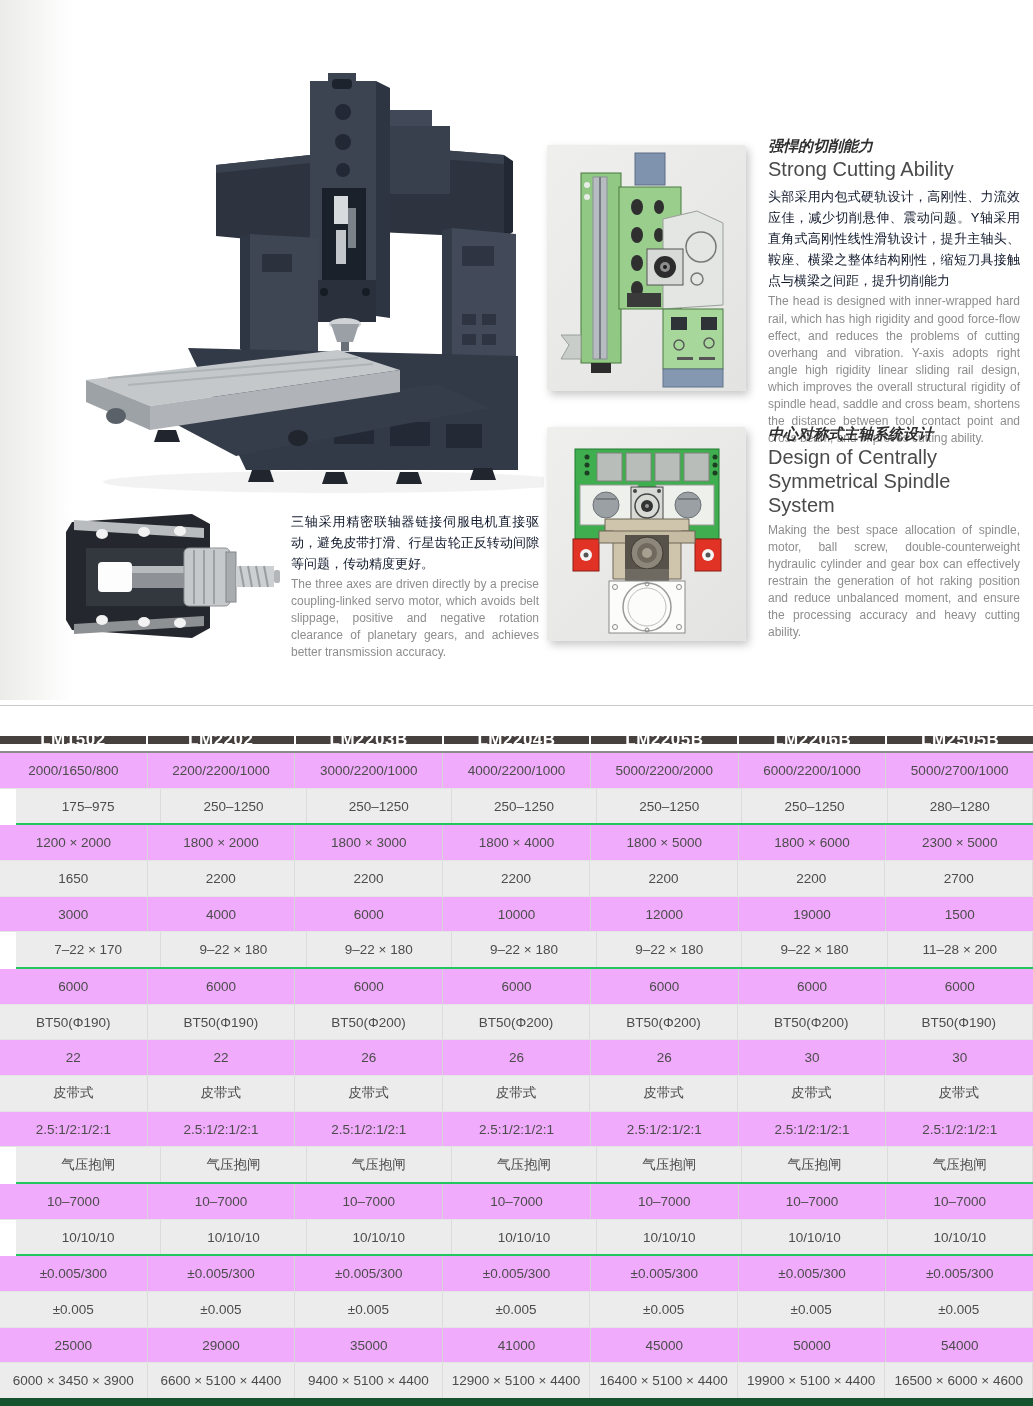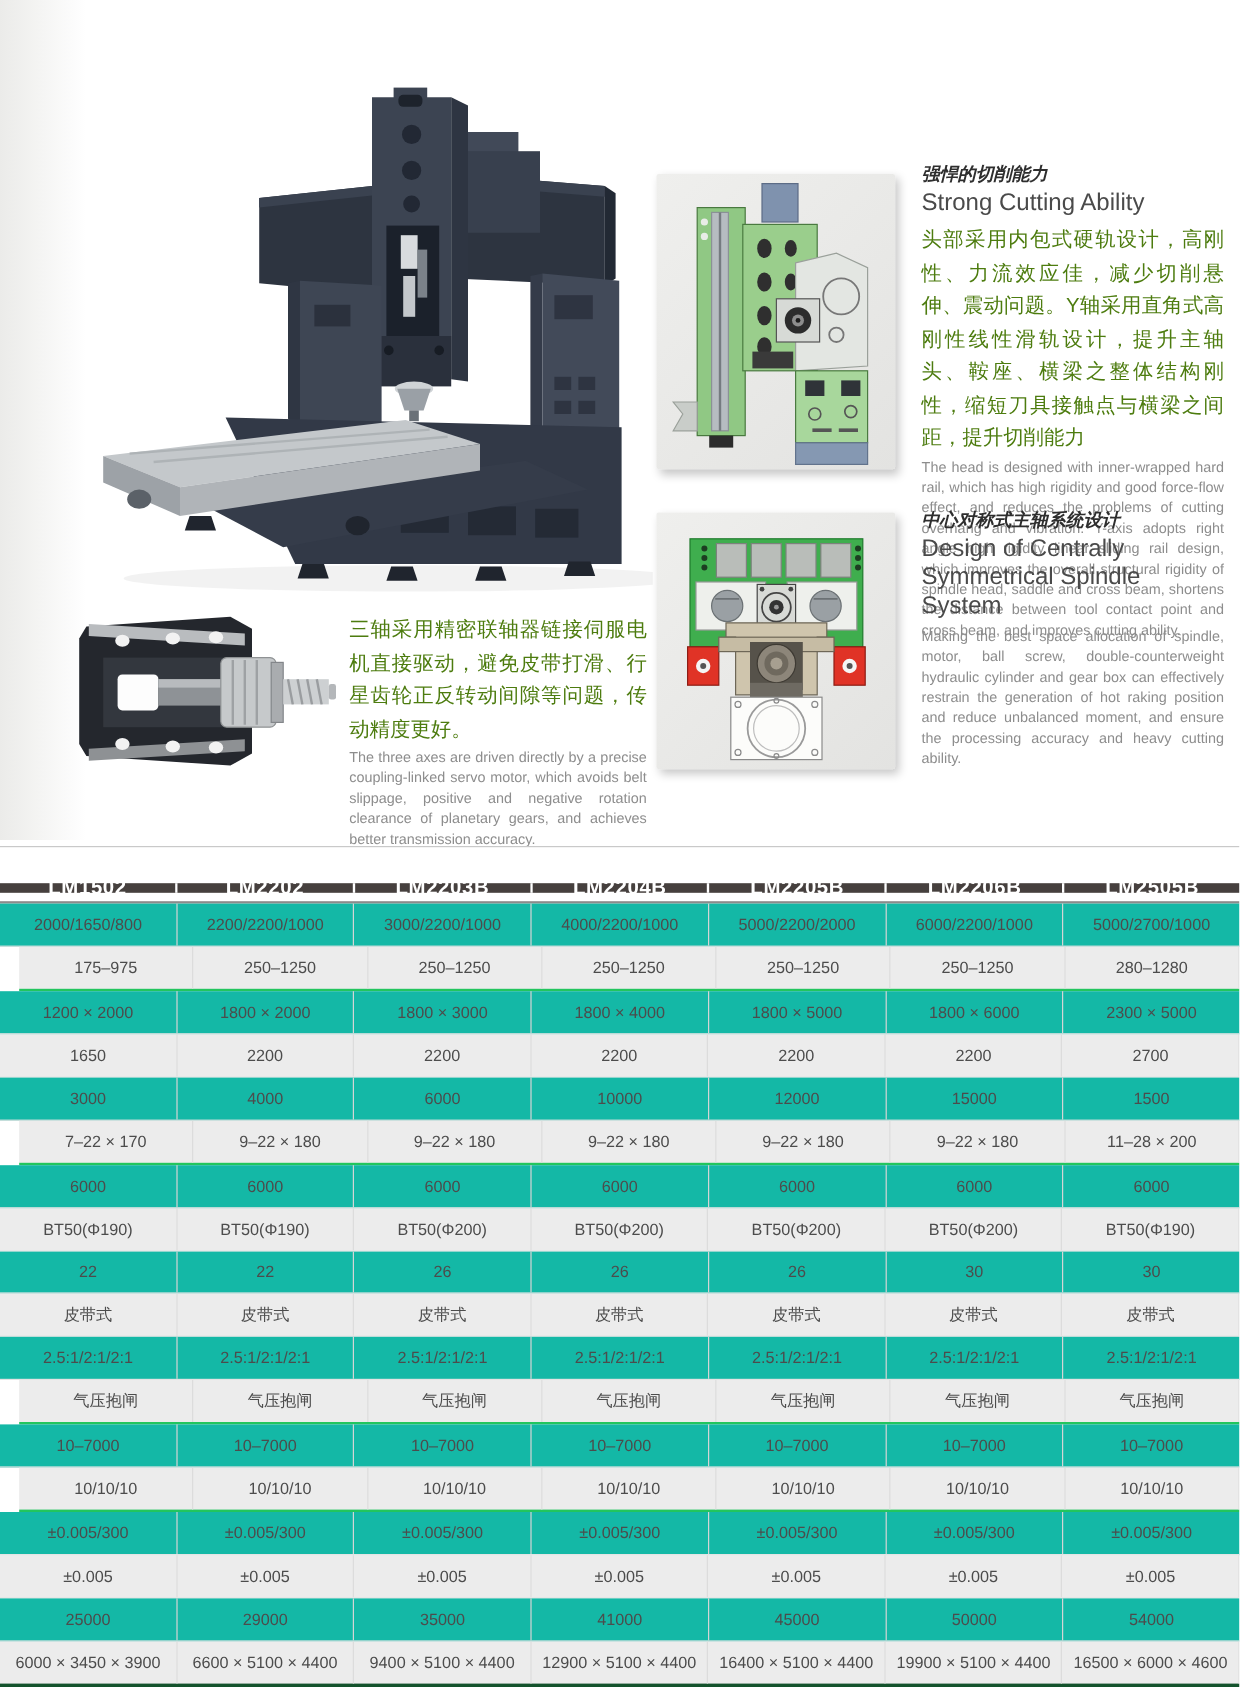--- a/index.html
+++ b/index.html
@@ -18,35 +18,35 @@
   .diag2{left:547px;top:427px;width:199px;height:214px;}
   .coupling{left:58px;top:500px;width:228px;height:152px;}
   .fig svg{width:100%;height:100%;display:block;}
   
   .feature{position:absolute;}
   .f-cutting{left:768px;top:136px;width:252px;}
   .f-spindle{left:768px;top:424px;width:252px;}
   .f-drive{left:291px;top:511px;width:248px;}
   .t-zh{font-size:15px;font-weight:bold;color:#2e2e2e;line-height:1.35;margin:0 0 1px 0;font-style:italic;}
   .t-en{font-size:20px;font-weight:400;color:#4a4a4a;line-height:1.2;margin:0 0 5px 0;}
-  .b-zh{font-size:17px;color:#4d7c0f;line-height:1.62;text-align:justify;margin:0 0 2px 0;}
+  .b-zh{font-size:13px;color:#0f172a;line-height:1.62;text-align:justify;margin:0 0 2px 0;}
   .b-en{font-size:12px;color:#8d8d8d;line-height:1.42;text-align:justify;margin:0;}
   
   .spec-table{position:absolute;left:0;top:705px;width:1033px;height:701px;
     display:flex;flex-direction:column;}
   .thead{display:flex;height:38px;border-top:1px solid #c9c9c9;margin-bottom:7px;}
   .th{flex:1;background:#46403e;color:#ffffff;font-size:17px;font-weight:bold;
     letter-spacing:.5px;display:flex;align-items:center;justify-content:center;
     border-right:2px solid #ffffff;margin-top:30px;}
   .th:last-child{border-right:none;}
   .tbody{flex:1;display:flex;flex-direction:column;border-top:2px solid #8b8b8b;}
-  .tr{flex:1;display:flex;background:#14b8a6;border-bottom:1px solid #e4e4e4;}
+  .tr{flex:1;display:flex;background:#f0abfc;border-bottom:1px solid #e4e4e4;}
   .tr.alt{background:#ececec;}
   .tr.group-end{border-bottom:2px solid #22c55e;margin-left:16px;}
-  .tr:last-child{border-bottom:3px solid #14532d;}
+  .tr:last-child{border-bottom:8px solid #14532d;}
   .td{flex:1;display:flex;align-items:center;justify-content:center;
     font-size:13.5px;color:#4c4c4c;border-right:1px solid #d5d5d5;}
   .tr.alt .td{border-right:1px solid #dcdcdc;}
   .td:last-child{border-right:none;}
 </style>
 </head>
 <body>
 
 <div id="page">
   <div class="shade-left"></div>
@@ -298,21 +298,21 @@
           <div class="td">2200</div>
           <div class="td">2200</div>
           <div class="td">2700</div>
         </div>
         <div class="tr">
           <div class="td">3000</div>
           <div class="td">4000</div>
           <div class="td">6000</div>
           <div class="td">10000</div>
           <div class="td">12000</div>
-          <div class="td">15000</div>
+          <div class="td">19000</div>
           <div class="td">1500</div>
         </div>
         <div class="tr alt group-end">
           <div class="td">7–22 × 170</div>
           <div class="td">9–22 × 180</div>
           <div class="td">9–22 × 180</div>
           <div class="td">9–22 × 180</div>
           <div class="td">9–22 × 180</div>
           <div class="td">9–22 × 180</div>
           <div class="td">11–28 × 200</div>

